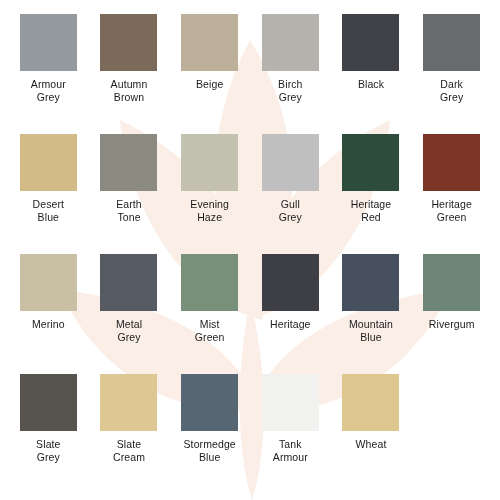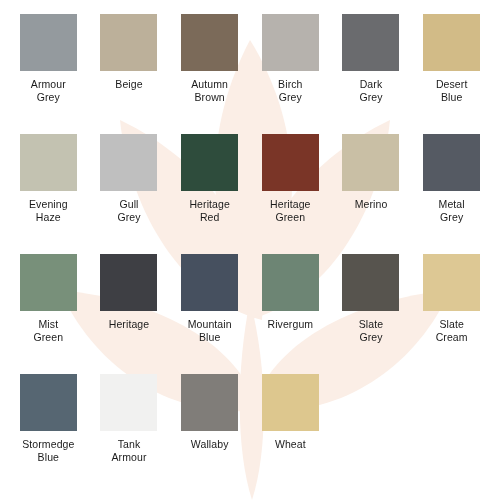--- a/index.html
+++ b/index.html
@@ -75,42 +75,51 @@
     </g>
 </svg>
 
 <div id="swatch-grid">
     <div class="swatch-cell">
       <div class="swatch-chip" style="background-color: rgb(148, 154, 158);"></div>
       <div class="swatch-label">Armour
 Grey</div>
     </div>
     <div class="swatch-cell">
-      <div class="swatch-chip" style="background-color: rgb(188, 176, 154);"></div>
-      <div class="swatch-label">Beige</div>
-    </div>
-    <div class="swatch-cell">
       <div class="swatch-chip" style="background-color: rgb(123, 106, 89);"></div>
       <div class="swatch-label">Autumn
 Brown</div>
     </div>
     <div class="swatch-cell">
+      <div class="swatch-chip" style="background-color: rgb(188, 176, 154);"></div>
+      <div class="swatch-label">Beige</div>
+    </div>
+    <div class="swatch-cell">
       <div class="swatch-chip" style="background-color: rgb(182, 178, 173);"></div>
       <div class="swatch-label">Birch
 Grey</div>
+    </div>
+    <div class="swatch-cell">
+      <div class="swatch-chip" style="background-color: rgb(65, 66, 71);"></div>
+      <div class="swatch-label">Black</div>
     </div>
     <div class="swatch-cell">
       <div class="swatch-chip" style="background-color: rgb(106, 107, 110);"></div>
       <div class="swatch-label">Dark
 Grey</div>
     </div>
     <div class="swatch-cell">
       <div class="swatch-chip" style="background-color: rgb(210, 187, 135);"></div>
       <div class="swatch-label">Desert
 Blue</div>
+    </div>
+    <div class="swatch-cell">
+      <div class="swatch-chip" style="background-color: rgb(138, 138, 128);"></div>
+      <div class="swatch-label">Earth
+Tone</div>
     </div>
     <div class="swatch-cell">
       <div class="swatch-chip" style="background-color: rgb(195, 194, 177);"></div>
       <div class="swatch-label">Evening
 Haze</div>
     </div>
     <div class="swatch-cell">
       <div class="swatch-chip" style="background-color: rgb(191, 191, 191);"></div>
       <div class="swatch-label">Gull
 Grey</div>
@@ -166,20 +175,16 @@
       <div class="swatch-chip" style="background-color: rgb(86, 102, 114);"></div>
       <div class="swatch-label">Stormedge
 Blue</div>
     </div>
     <div class="swatch-cell">
       <div class="swatch-chip" style="background-color: rgb(241, 241, 240);"></div>
       <div class="swatch-label">Tank
 Armour</div>
     </div>
     <div class="swatch-cell">
-      <div class="swatch-chip" style="background-color: rgb(128, 125, 121);"></div>
-      <div class="swatch-label">Wallaby</div>
-    </div>
-    <div class="swatch-cell">
       <div class="swatch-chip" style="background-color: rgb(221, 199, 142);"></div>
       <div class="swatch-label">Wheat</div>
     </div>
   </div>
 
 </body></html>

